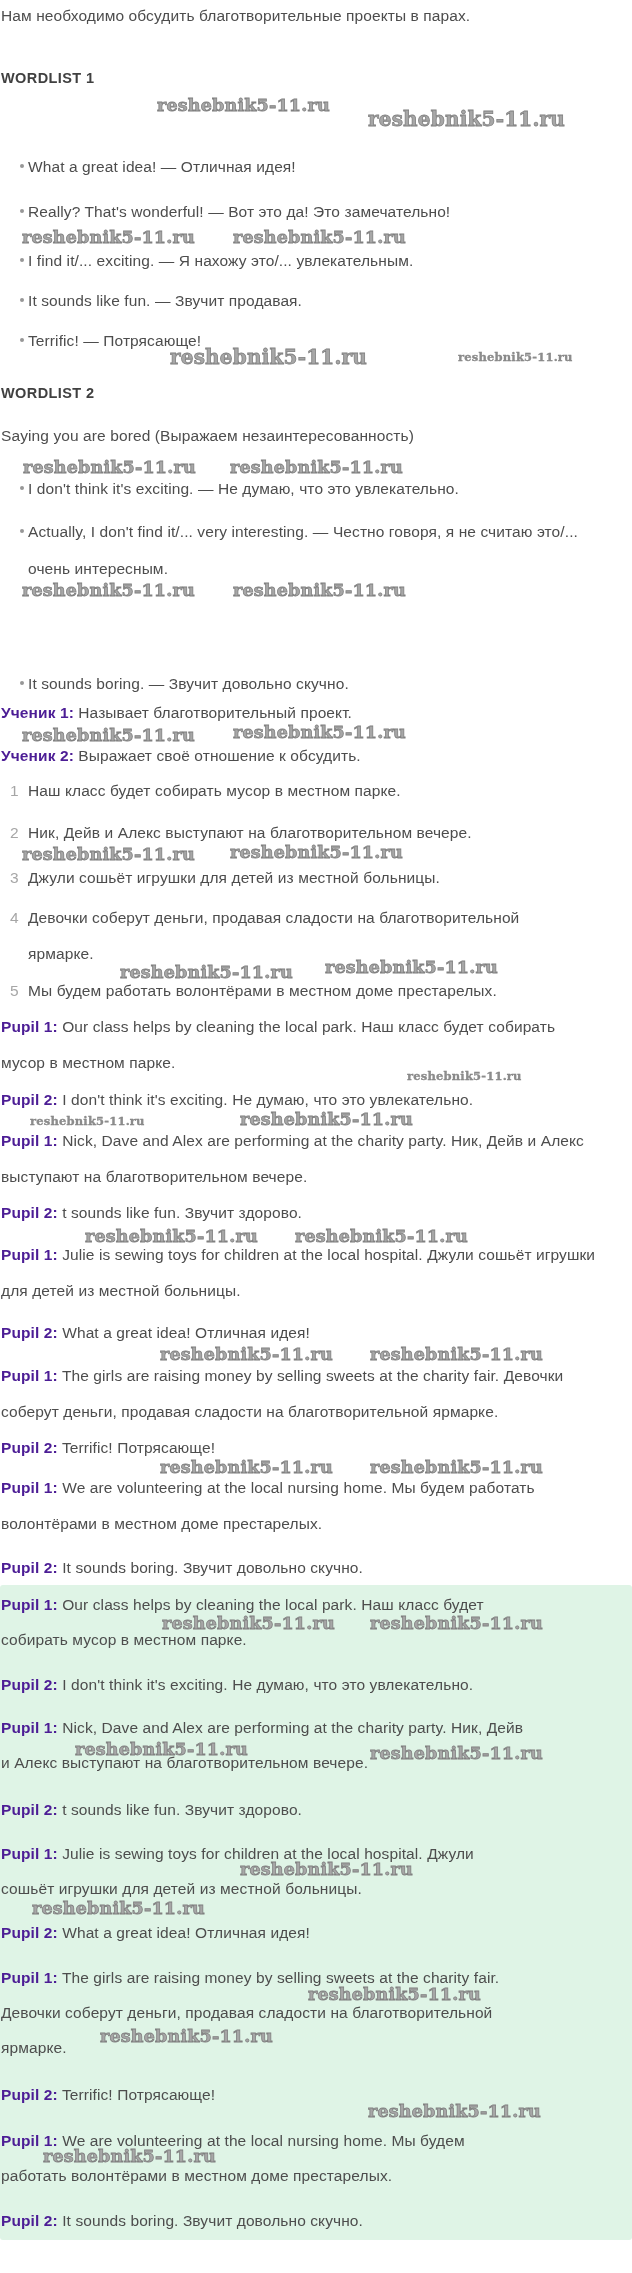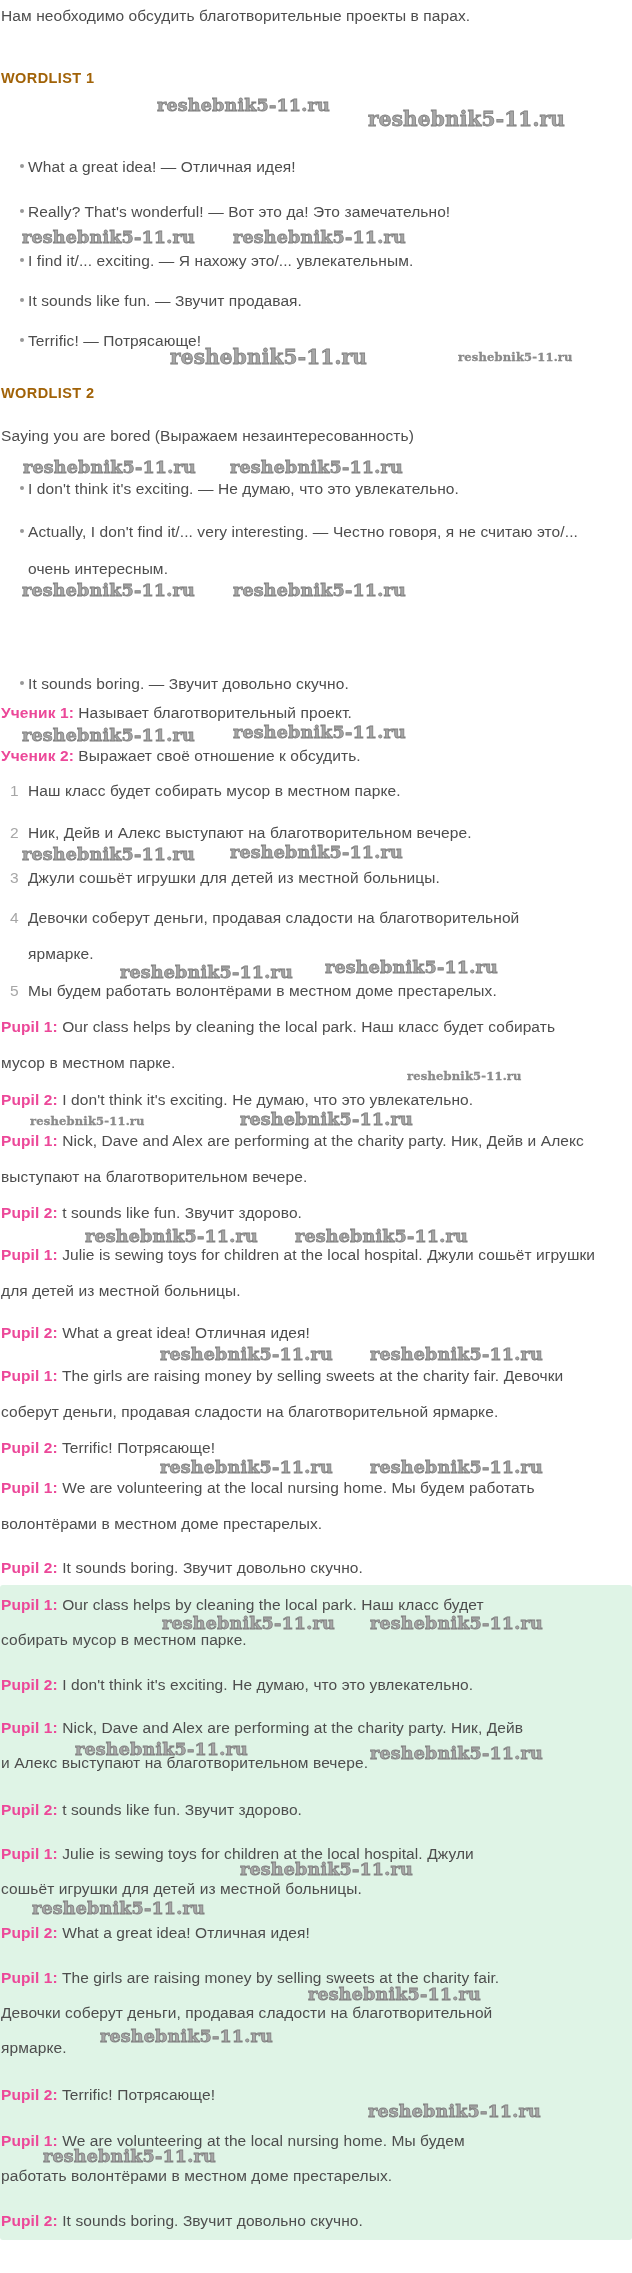--- a/index.html
+++ b/index.html
@@ -4,26 +4,26 @@
 <style>
   html,body { margin:0; padding:0; background:#ffffff; }
   .page {
     position:relative; width:632px; height:2273px; overflow:hidden;
     background:#ffffff;
     font-family:"Liberation Sans", sans-serif;
     color:#4d4d4d;
     --hl:#dff4e6;
   }
   .t { position:absolute; left:1px; font-size:15.5px; line-height:36px; letter-spacing:0.1px; margin:0; width:600px; }
-  .wl-title { font-weight:700; font-size:14.5px; color:#a16207; letter-spacing:0.4px; }
+  .wl-title { font-weight:700; font-size:14.5px; color:#404040; letter-spacing:0.4px; }
   .bullet { padding-left:27px; width:592px; line-height:37px; }
   .dot { position:absolute; left:19px; top:16px; width:4px; height:4px; border-radius:50%; background:#979797; }
   .num-item { padding-left:27px; width:540px; }
   .num { position:absolute; left:9px; color:#a6a6a6; }
-  .role b, .dlg b, .hl-dlg b { font-weight:700; color:#ec4899; }
+  .role b, .dlg b, .hl-dlg b { font-weight:700; color:#4c1d95; }
   .dlg { width:600px; }
   .hl-dlg { width:530px; line-height:35px; }
   .highlight { position:absolute; left:0; width:632px; background:var(--hl); border-radius:3px; }
   .wm {
     position:absolute; white-space:nowrap; line-height:1;
     font-family:"DejaVu Serif", serif; font-weight:700;
     font-size:17.5px; letter-spacing:0.2px;
     color:#a7a7a7; -webkit-text-stroke:0.8px #808080;
   }
   .wm.xl { font-size:20px; }

